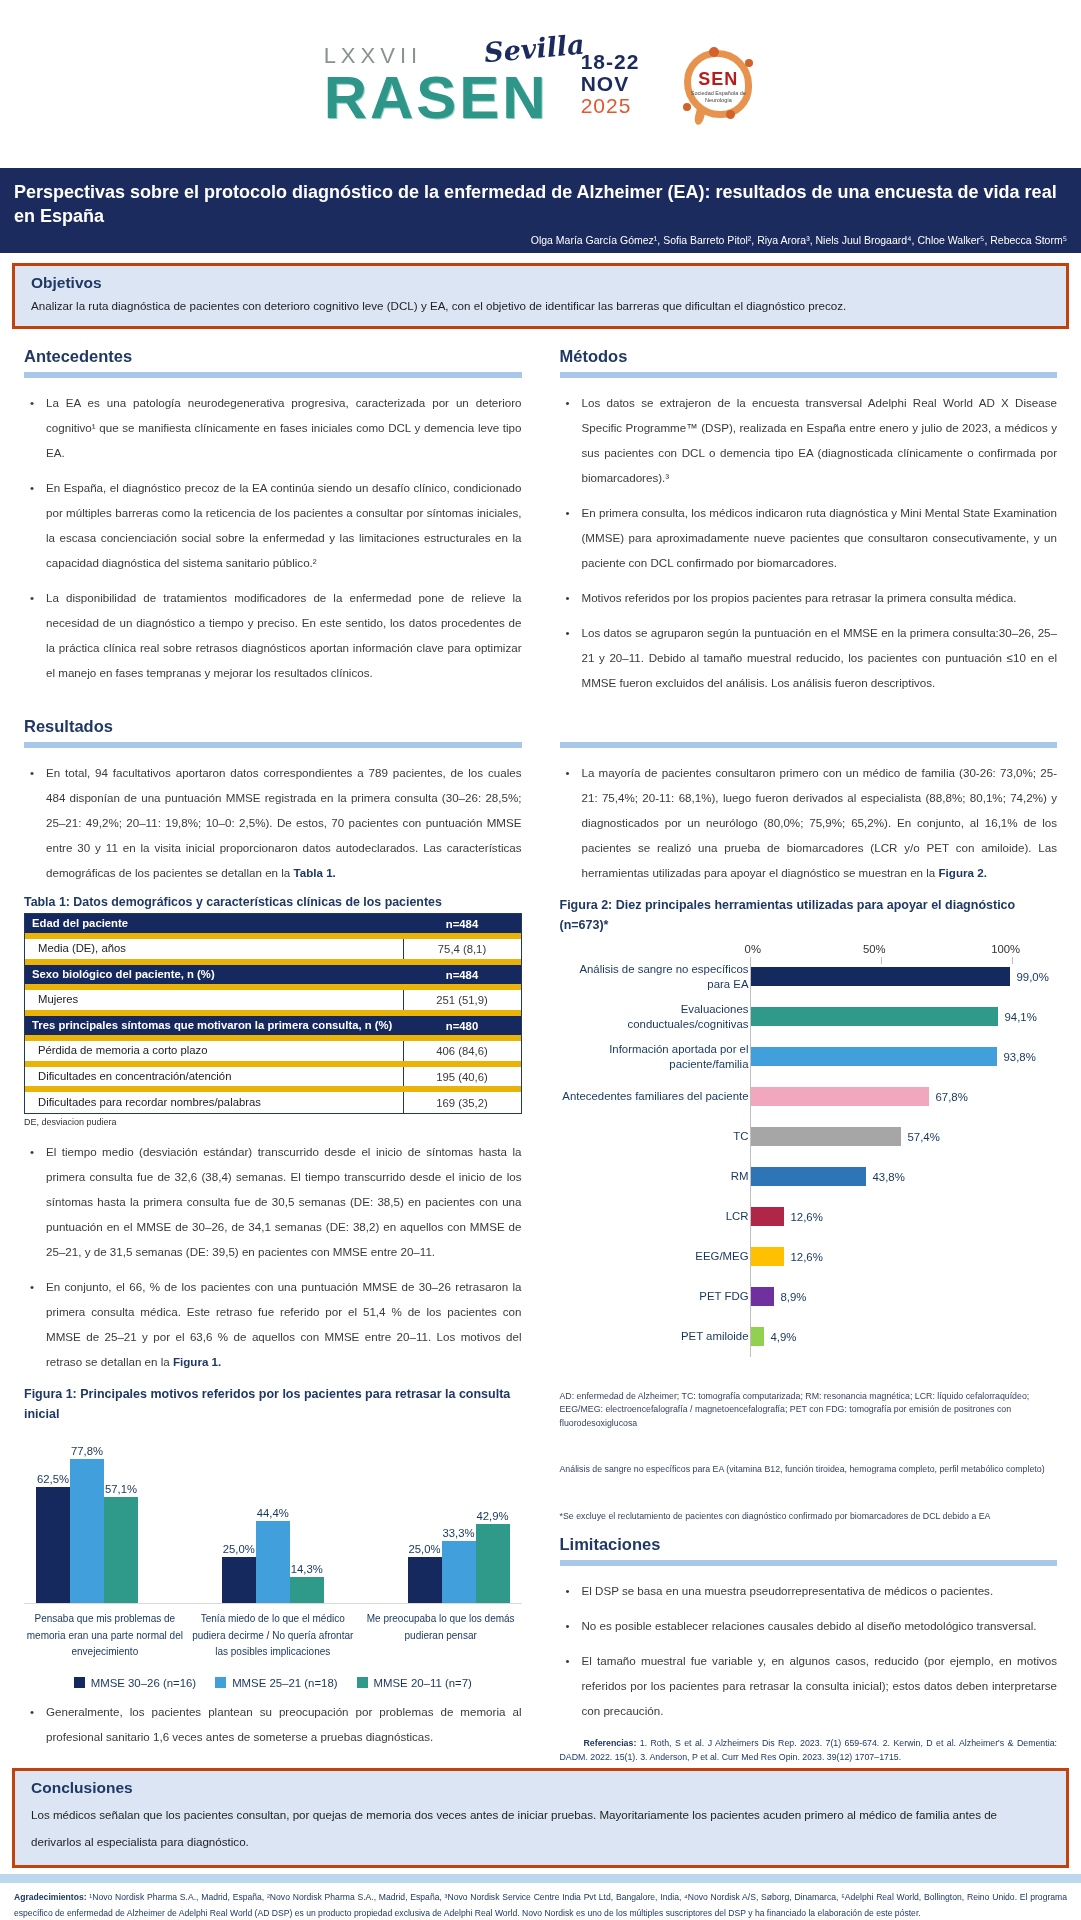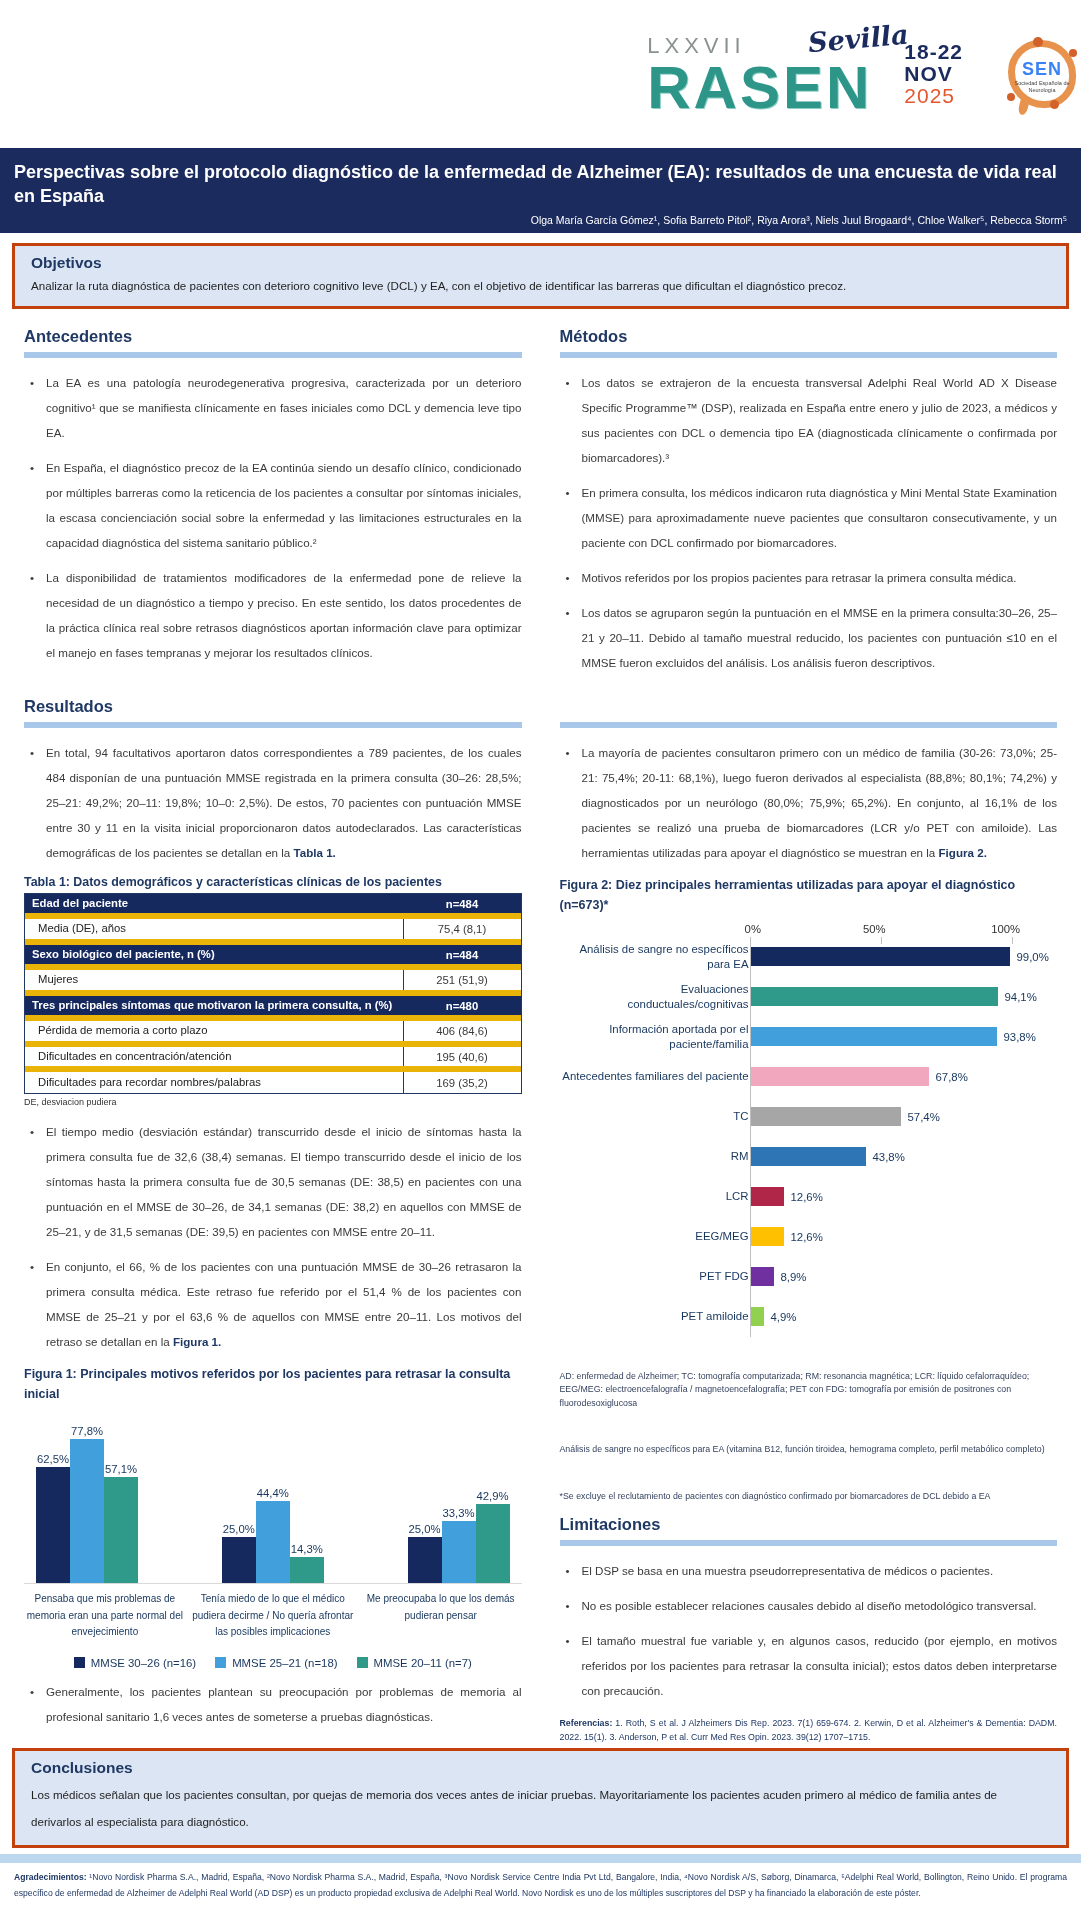--- a/index.html
+++ b/index.html
@@ -1,36 +1,36 @@
 <!DOCTYPE html>
 <html><head>
 <meta charset="utf-8">
 <style>
   * { box-sizing: border-box; }
   body { margin:0; width:1081px; height:1920px; overflow:hidden; background:#fff;
          font-family:"Liberation Sans", sans-serif; color:#3a3a3a; }
 
   
-  .logo-strip { height:148px; display:flex; align-items:center; justify-content:flex-end; gap:14px; background:#fff; }
+  .logo-strip { height:168px; display:flex; align-items:center; justify-content:center; gap:14px; background:#fff; }
   .rasen { position:relative; margin-right:4px; }
   .lxxvii { display:block; color:#8a9290; font-size:22px; letter-spacing:5px; font-weight:normal; }
   .rasen-name { font-size:60px; font-weight:bold; color:#2e9688; letter-spacing:3px; line-height:0.95;
                 text-shadow:1px 1px 0 #8fd0c6; }
   .sevilla { position:absolute; right:-36px; top:-10px; font-family:"DejaVu Serif", serif; font-style:italic;
              font-weight:bold; color:#1c2b5e; font-size:27px; transform:rotate(-5deg); }
   .dates { margin-left:14px; line-height:1.05; }
   .d1,.d2 { color:#1c2b5e; font-weight:bold; font-size:21px; letter-spacing:1px; }
   .d3 { color:#e4572e; font-size:21px; letter-spacing:1px; }
   .sen-logo { position:relative; width:78px; height:78px; margin-left:26px; }
   .sen-brain { position:absolute; inset:5px; border:7px solid #e8934d; border-radius:48% 52% 46% 54%; }
   .sen-dot { position:absolute; background:#d2622a; border-radius:50%; }
   .sen-tail { position:absolute; left:16px; bottom:-2px; width:9px; height:16px; background:#e8934d;
               border-radius:0 0 60% 60%; transform:rotate(14deg); }
   .sen-txt { position:absolute; top:24px; left:0; right:0; text-align:center; font-weight:bold;
-             font-size:18px; color:#3b82f6; letter-spacing:1px; }
+             font-size:18px; color:#b91c1c; letter-spacing:1px; }
   .sen-sub { position:absolute; top:45px; left:10px; right:10px; text-align:center; font-size:5.5px;
              color:#444; line-height:1.25; }
 
   
   .title-band { background:#1c2b5e; color:#fff; padding:13px 14px 7px 14px; }
   .title-band h1 { margin:0; font-size:18px; line-height:1.33; font-weight:bold; }
   .authors { text-align:right; font-size:10.5px; margin-top:5px; color:#ffffff; }
 
   
   .box { border:3px solid #c2410c; background:#dbe5f3; margin:10px 12px 6px; padding:6px 16px 10px; }
@@ -89,21 +89,21 @@
   .f2-row { display:flex; align-items:center; }
   .f2-label { width:190px; padding-right:1px; text-align:right; color:#17365d; font-size:11.4px; line-height:15px; }
   .f2-area { flex:1; display:flex; align-items:center; border-left:1px solid #bfbfbf; height:40px; }
   .f2-bar { height:19px; }
   .f2-val { margin-left:7px; font-size:11.4px; color:#17365d; white-space:nowrap; }
 
   .fnotes { margin-top:8px; }
   .fnote { font-size:8.8px; line-height:13.5px; color:#35425e; text-align:left;margin-top:33px; }
 
   .refs { font-size:8.8px; line-height:13.5px; color:#1f3864; margin-top:14px; text-align:justify; }
-  .refs b { color:#1f3864; }
+  .refs b { color:#1f3864;margin-left:24px; }
 
   
   .footer-bar { height:9px; background:#bdd7ee; margin-top:6px; }
   .ack { padding:7px 14px 0; font-size:8.6px; line-height:15.5px; color:#1f3864; text-align:justify; }
 </style>
 </head>
 <body>
 
 <div class="logo-strip">
   <div class="rasen">

